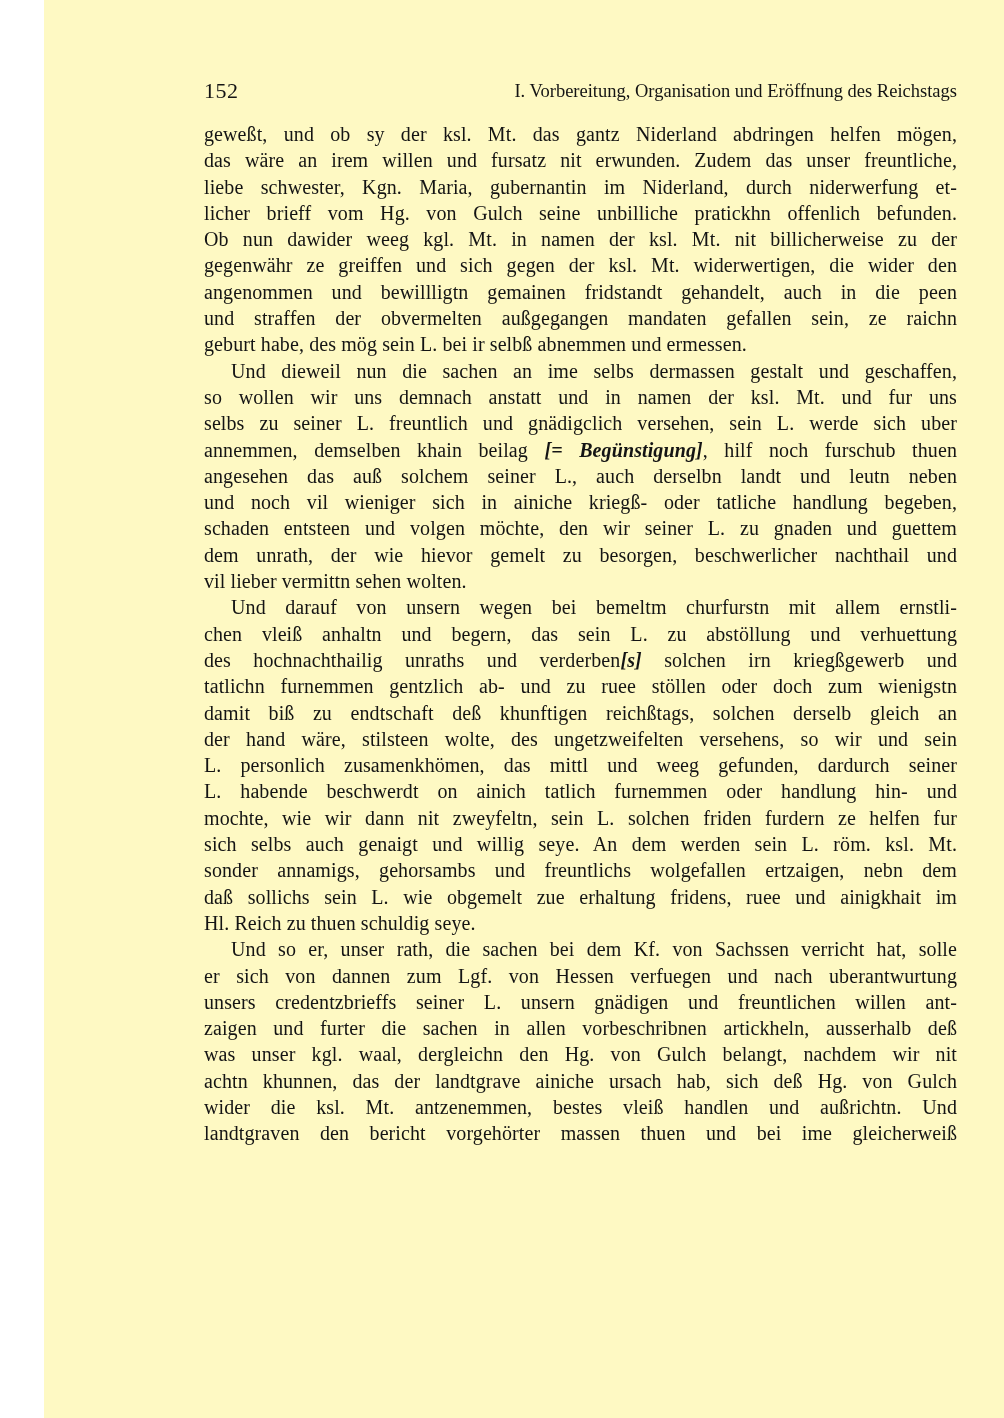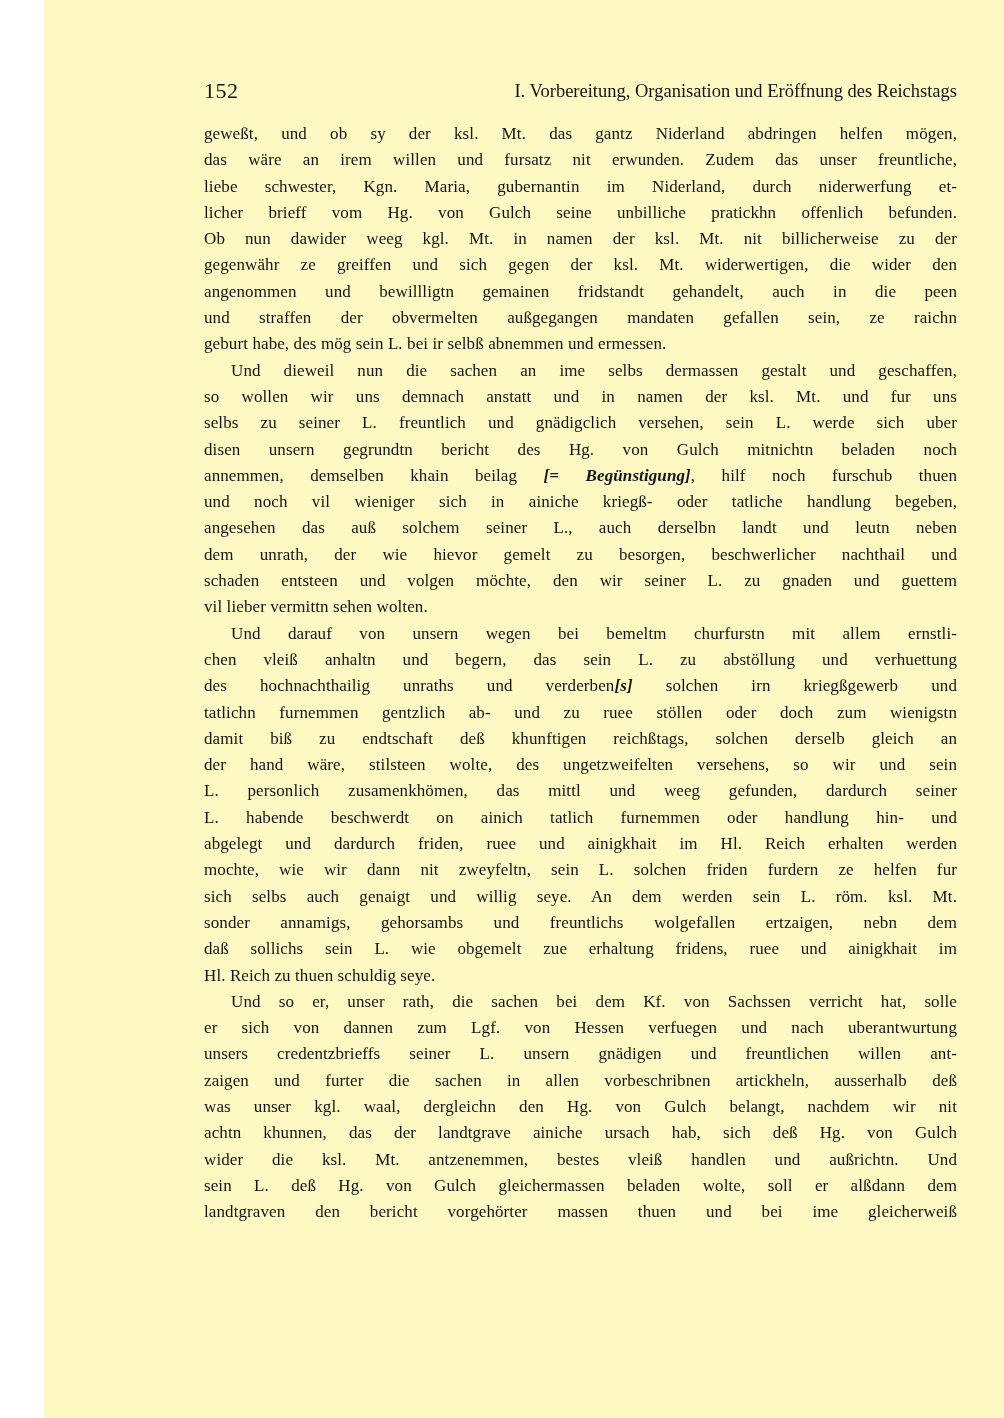--- a/index.html
+++ b/index.html
@@ -37,21 +37,21 @@
     line-height: 26px;
     letter-spacing: 0.5px;
   }
   .running-title {
     text-align: right;
     font-size: 18.5px;
     line-height: 26px;
     padding-left: 30px; 
   }
   .page-body {
-    font-size: 17px;
+    font-size: 20px;
   }
   .paragraph {
     margin: 0;
   }
   .line {
     line-height: 26.3px;
     text-align: justify;
     text-align-last: justify;
     white-space: normal;
     letter-spacing: 0.1px;
@@ -89,51 +89,48 @@
           <div class="line">Ob nun dawider weeg kgl. Mt. in namen der ksl. Mt. nit billicherweise zu der</div>
           <div class="line">gegenwähr ze greiffen und sich gegen der ksl. Mt. widerwertigen, die wider den</div>
           <div class="line">angenommen und bewillligtn gemainen fridstandt gehandelt, auch in die peen</div>
           <div class="line">und straffen der obvermelten außgegangen mandaten gefallen sein, ze raichn</div>
           <div class="line line-last">geburt habe, des mög sein L. bei ir selbß abnemmen und ermessen.</div>
         </div>
         <div class="paragraph">
           <div class="line indent">Und dieweil nun die sachen an ime selbs dermassen gestalt und geschaffen,</div>
           <div class="line">so wollen wir uns demnach anstatt und in namen der ksl. Mt. und fur uns</div>
           <div class="line">selbs zu seiner L. freuntlich und gnädigclich versehen, sein L. werde sich uber</div>
-          <div class="line">disen unsern gegrundtn bericht des Hg. von Gulch mitnichtn beladen noch</div>
           <div class="line">annemmen, demselben khain beilag <em>[= Begünstigung]</em>, hilf noch furschub thuen</div>
+          <div class="line">angesehen das auß solchem seiner L., auch derselbn landt und leutn neben</div>
           <div class="line">und noch vil wieniger sich in ainiche kriegß- oder tatliche handlung begeben,</div>
-          <div class="line">angesehen das auß solchem seiner L., auch derselbn landt und leutn neben</div>
+          <div class="line">schaden entsteen und volgen möchte, den wir seiner L. zu gnaden und guettem</div>
           <div class="line">dem unrath, der wie hievor gemelt zu besorgen, beschwerlicher nachthail und</div>
-          <div class="line">schaden entsteen und volgen möchte, den wir seiner L. zu gnaden und guettem</div>
           <div class="line line-last">vil lieber vermittn sehen wolten.</div>
         </div>
         <div class="paragraph">
           <div class="line indent">Und darauf von unsern wegen bei bemeltm churfurstn mit allem ernstli-</div>
           <div class="line">chen vleiß anhaltn und begern, das sein L. zu abstöllung und verhuettung</div>
           <div class="line">des hochnachthailig unraths und verderben<em>[s]</em> solchen irn kriegßgewerb und</div>
           <div class="line">tatlichn furnemmen gentzlich ab- und zu ruee stöllen oder doch zum wienigstn</div>
           <div class="line">damit biß zu endtschaft deß khunftigen reichßtags, solchen derselb gleich an</div>
           <div class="line">der hand wäre, stilsteen wolte, des ungetzweifelten versehens, so wir und sein</div>
           <div class="line">L. personlich zusamenkhömen, das mittl und weeg gefunden, dardurch seiner</div>
           <div class="line">L. habende beschwerdt on ainich tatlich furnemmen oder handlung hin- und</div>
-          <div class="line">abgelegt und dardurch friden, ruee und ainigkhait im Hl. Reich erhalten werden</div>
           <div class="line">mochte, wie wir dann nit zweyfeltn, sein L. solchen friden furdern ze helfen fur</div>
           <div class="line">sich selbs auch genaigt und willig seye. An dem werden sein L. röm. ksl. Mt.</div>
           <div class="line">sonder annamigs, gehorsambs und freuntlichs wolgefallen ertzaigen, nebn dem</div>
           <div class="line">daß sollichs sein L. wie obgemelt zue erhaltung fridens, ruee und ainigkhait im</div>
           <div class="line line-last">Hl. Reich zu thuen schuldig seye.</div>
         </div>
         <div class="paragraph">
           <div class="line indent">Und so er, unser rath, die sachen bei dem Kf. von Sachssen verricht hat, solle</div>
           <div class="line">er sich von dannen zum Lgf. von Hessen verfuegen und nach uberantwurtung</div>
           <div class="line">unsers credentzbrieffs seiner L. unsern gnädigen und freuntlichen willen ant-</div>
           <div class="line">zaigen und furter die sachen in allen vorbeschribnen artickheln, ausserhalb deß</div>
           <div class="line">was unser kgl. waal, dergleichn den Hg. von Gulch belangt, nachdem wir nit</div>
           <div class="line">achtn khunnen, das der landtgrave ainiche ursach hab, sich deß Hg. von Gulch</div>
           <div class="line">wider die ksl. Mt. antzenemmen, bestes vleiß handlen und außrichtn. Und</div>
-          <div class="line">sein L. deß Hg. von Gulch gleichermassen beladen wolte, soll er alßdann dem</div>
           <div class="line">landtgraven den bericht vorgehörter massen thuen und bei ime gleicherweiß</div>
         </div>
       </div>
 
   </div>
 </div>
 
 </body></html>

